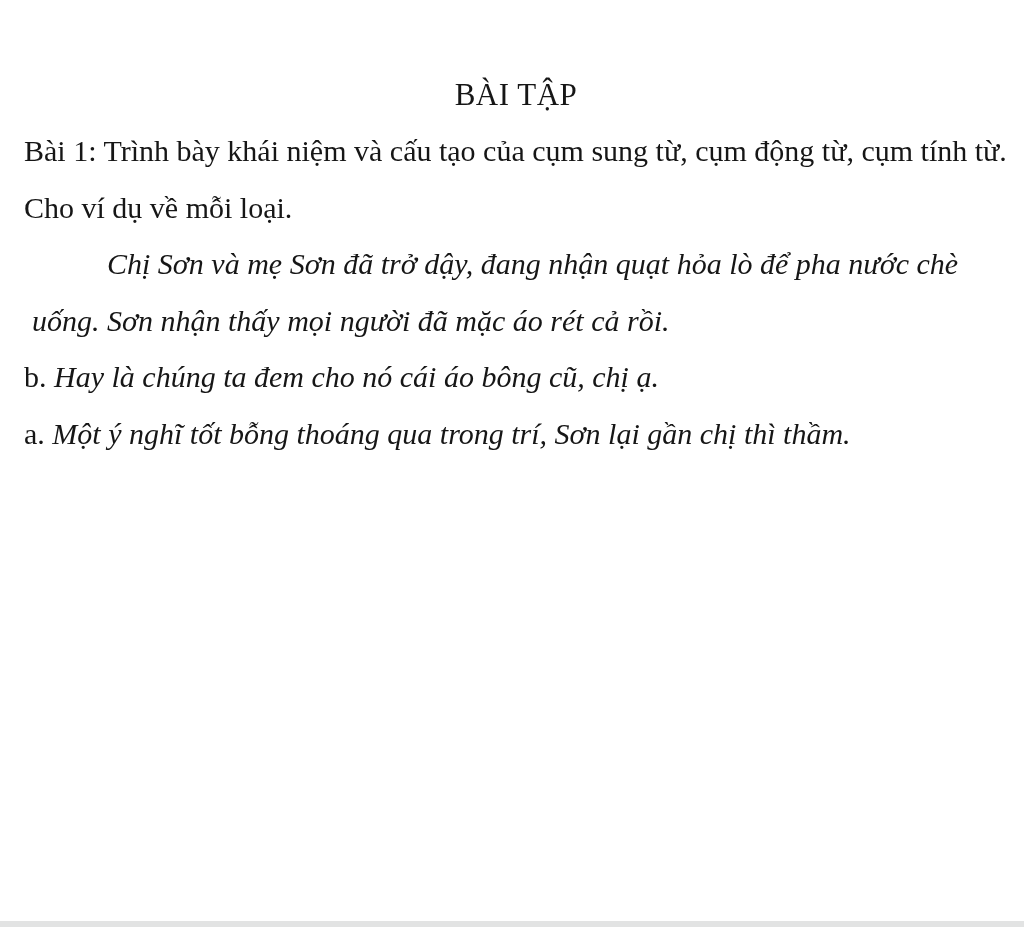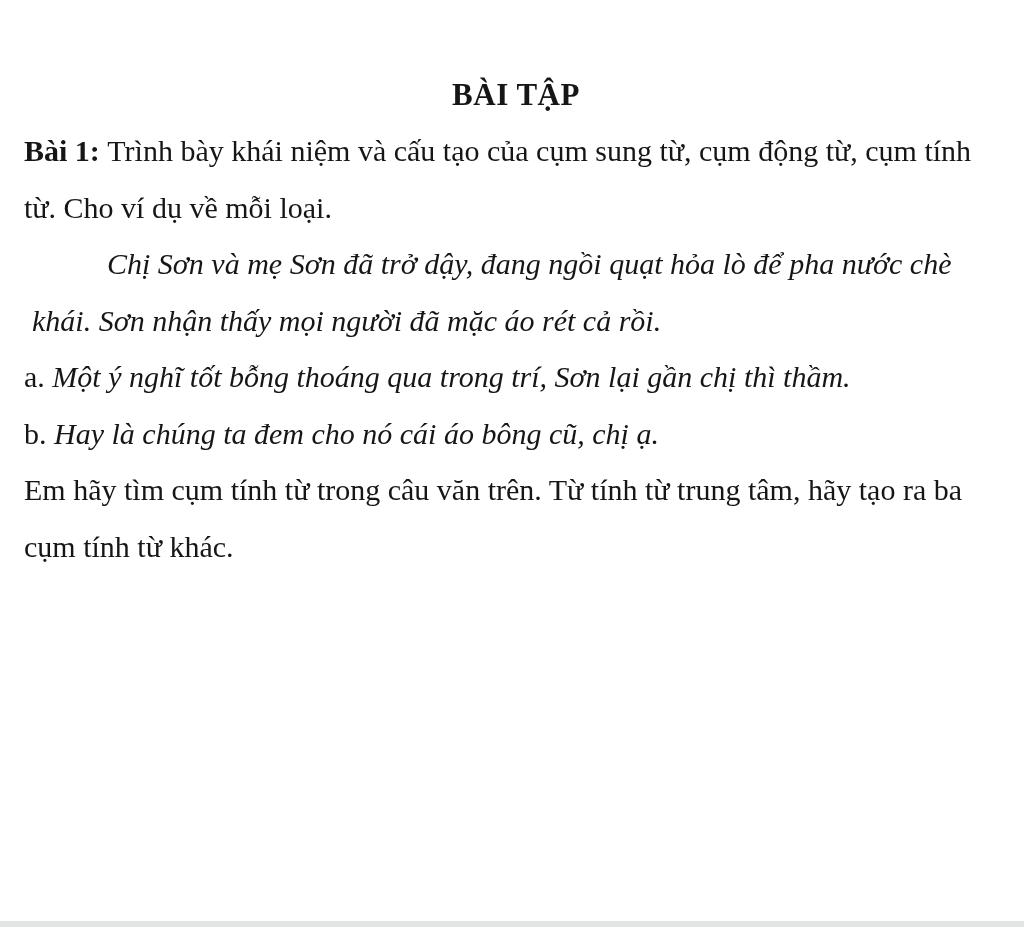--- a/index.html
+++ b/index.html
@@ -15,31 +15,31 @@
     font-family: "Liberation Serif", "DejaVu Serif", serif;
     color: #161616;
   }
   .page {
     padding: 66px 16px 0 24px;
   }
   .doc-title {
     margin: 0;
     text-align: center;
     font-size: 31px;
-    font-weight: bold;
+    font-weight: normal;
     line-height: 57px;
     letter-spacing: 0.5px;
   }
   p.doc-par {
     margin: 0;
     font-size: 30px;
     line-height: 56.5px;
     text-align: left;
   }
-  p.doc-par .bold { font-weight: bold; }
+  p.doc-par .bold { font-weight: normal; }
   p.doc-par .italic { font-style: italic; }
   p.quote {
     text-indent: 75px;
     margin-left: 8px;
   }
   .bottom-strip {
     position: absolute;
     left: 0;
     bottom: 0;
     width: 1024px;
@@ -50,25 +50,24 @@
 </head>
 <body>
 
 <div class="page">
 
   <h1 class="doc-title">BÀI TẬP</h1>
 
   <p class="doc-par"><span class="bold">Bài 1: </span><span>Trình bày khái niệm và cấu tạo của cụm sung từ, cụm động từ, cụm tính từ. Cho ví dụ về mỗi loại.</span></p>
 
 
-  <p class="doc-par quote"><span class="italic">Chị Sơn và mẹ Sơn đã trở dậy, đang ngồi quạt hỏa lò để pha nước chè khái. Sơn nhận thấy mọi người đã mặc áo rét cả rồi.</span></p>
+  <p class="doc-par quote"><span class="italic">Chị Sơn và mẹ Sơn đã trở dậy, đang nhận quạt hỏa lò để pha nước chè uống. Sơn nhận thấy mọi người đã mặc áo rét cả rồi.</span></p>
 
+
+  <p class="doc-par"><span>b. </span><span class="italic">Hay là chúng ta đem cho nó cái áo bông cũ, chị ạ.</span></p>
 
   <p class="doc-par"><span>a. </span><span class="italic">Một ý nghĩ tốt bỗng thoáng qua trong trí, Sơn lại gần chị thì thầm.</span></p>
 
-  <p class="doc-par"><span>b. </span><span class="italic">Hay là chúng ta đem cho nó cái áo bông cũ, chị ạ.</span></p>
 
-
-  <p class="doc-par"><span>Em hãy tìm cụm tính từ trong câu văn trên. Từ tính từ trung tâm, hãy tạo ra ba cụm tính từ khác.</span></p>
 
 </div>
 
 <div class="bottom-strip"></div>
 
 </body></html>

